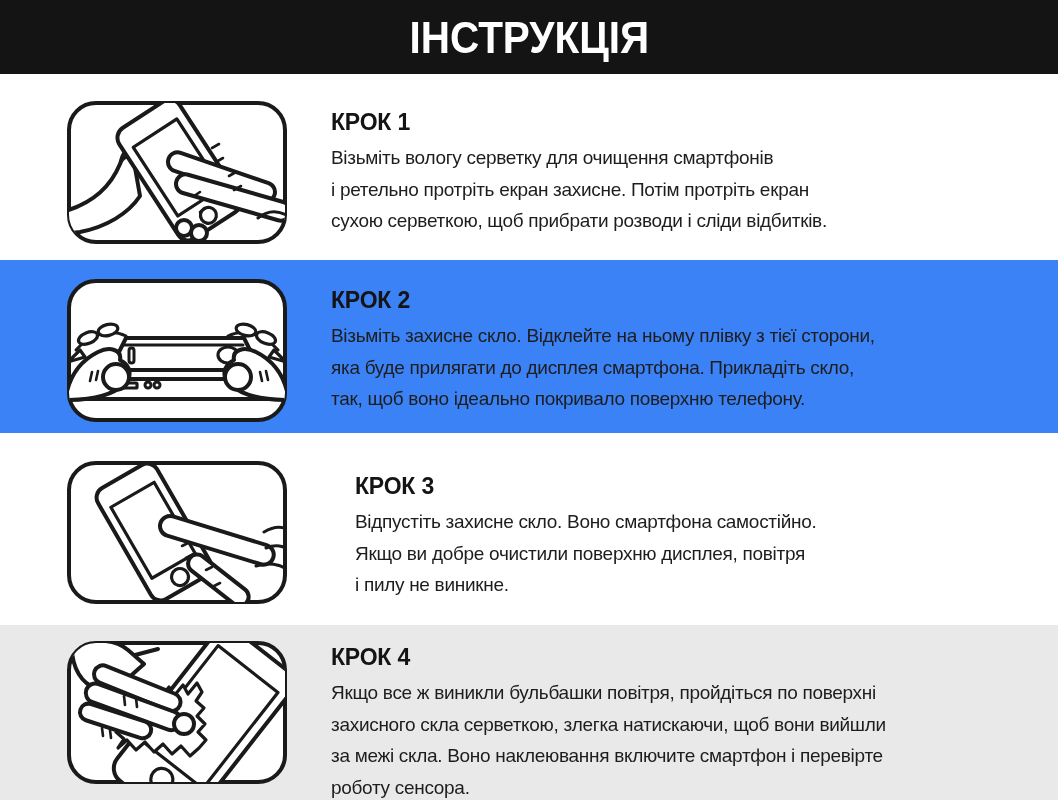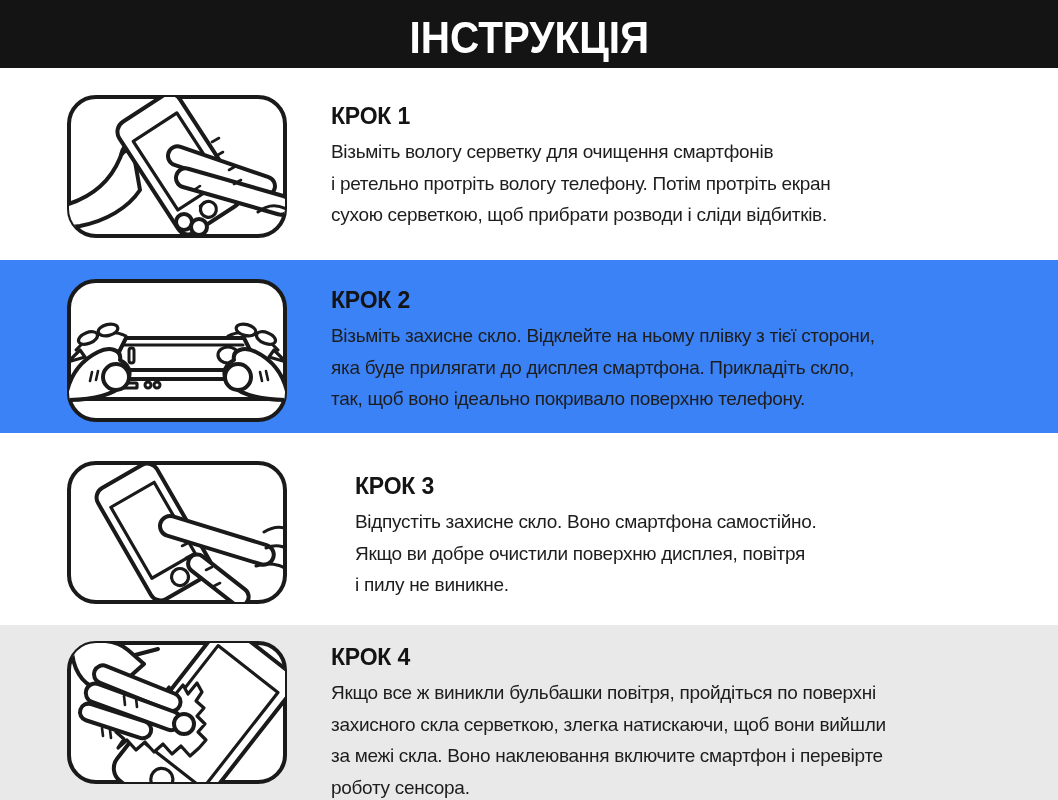--- a/index.html
+++ b/index.html
@@ -11,21 +11,21 @@
   }
   .header{
     position:absolute;top:0;left:0;width:1058px;height:76px;
     background:#141414;display:flex;align-items:center;justify-content:center;
   }
   .header h1{
     margin:0;color:#ffffff;font-size:44px;font-weight:bold;
     letter-spacing:0px;transform:scaleX(.92);white-space:nowrap;
   }
   .row{position:absolute;left:0;width:1058px;}
-  .row-1{top:68px;height:228px;background:#ffffff;}
+  .row-1{top:74px;height:228px;background:#ffffff;}
   .row-2{top:260px;height:173px;background:#3b82f6;padding-left:32px;}
   .row-3{top:433px;height:192px;background:#ffffff;}
   .row-4{top:625px;height:207px;background:#e9e9e9;}
   .illus{position:absolute;left:66px;width:222px;height:145px;}
   .row-1 .illus{top:26px;}
   .row-2 .illus{top:18px;}
   .row-3 .illus{top:27px;}
   .row-4 .illus{top:15px;}
   .text{position:absolute;left:331px;width:710px;}
   .row-1 .text{top:36px;}
@@ -87,21 +87,21 @@
             <path class="tick" d="M168 90 l7 -4"></path>
           <path class="tick" d="M128 96 l6 -4"></path>
             <path class="tick" d="M134 112 l6 -4"></path>
         </g>
       </g>
     </svg>
   </div>
   <div class="text">
     <h2>КРОК 1</h2>
     <p>Візьміть вологу серветку для очищення смартфонів</p>
-    <p>і ретельно протріть вологу телефону. Потім протріть екран</p>
+    <p>і ретельно протріть екран захисне. Потім протріть екран</p>
     <p>сухою серветкою, щоб прибрати розводи і сліди відбитків.</p>
   </div>
 </section>
 
 <section class="row row-2">
   <div class="illus">
     <svg viewBox="0 0 222 145" width="222" height="145">
       <defs>
           <clipPath id="cp2">
             <rect x="3" y="3" width="216" height="139" rx="27"></rect>

